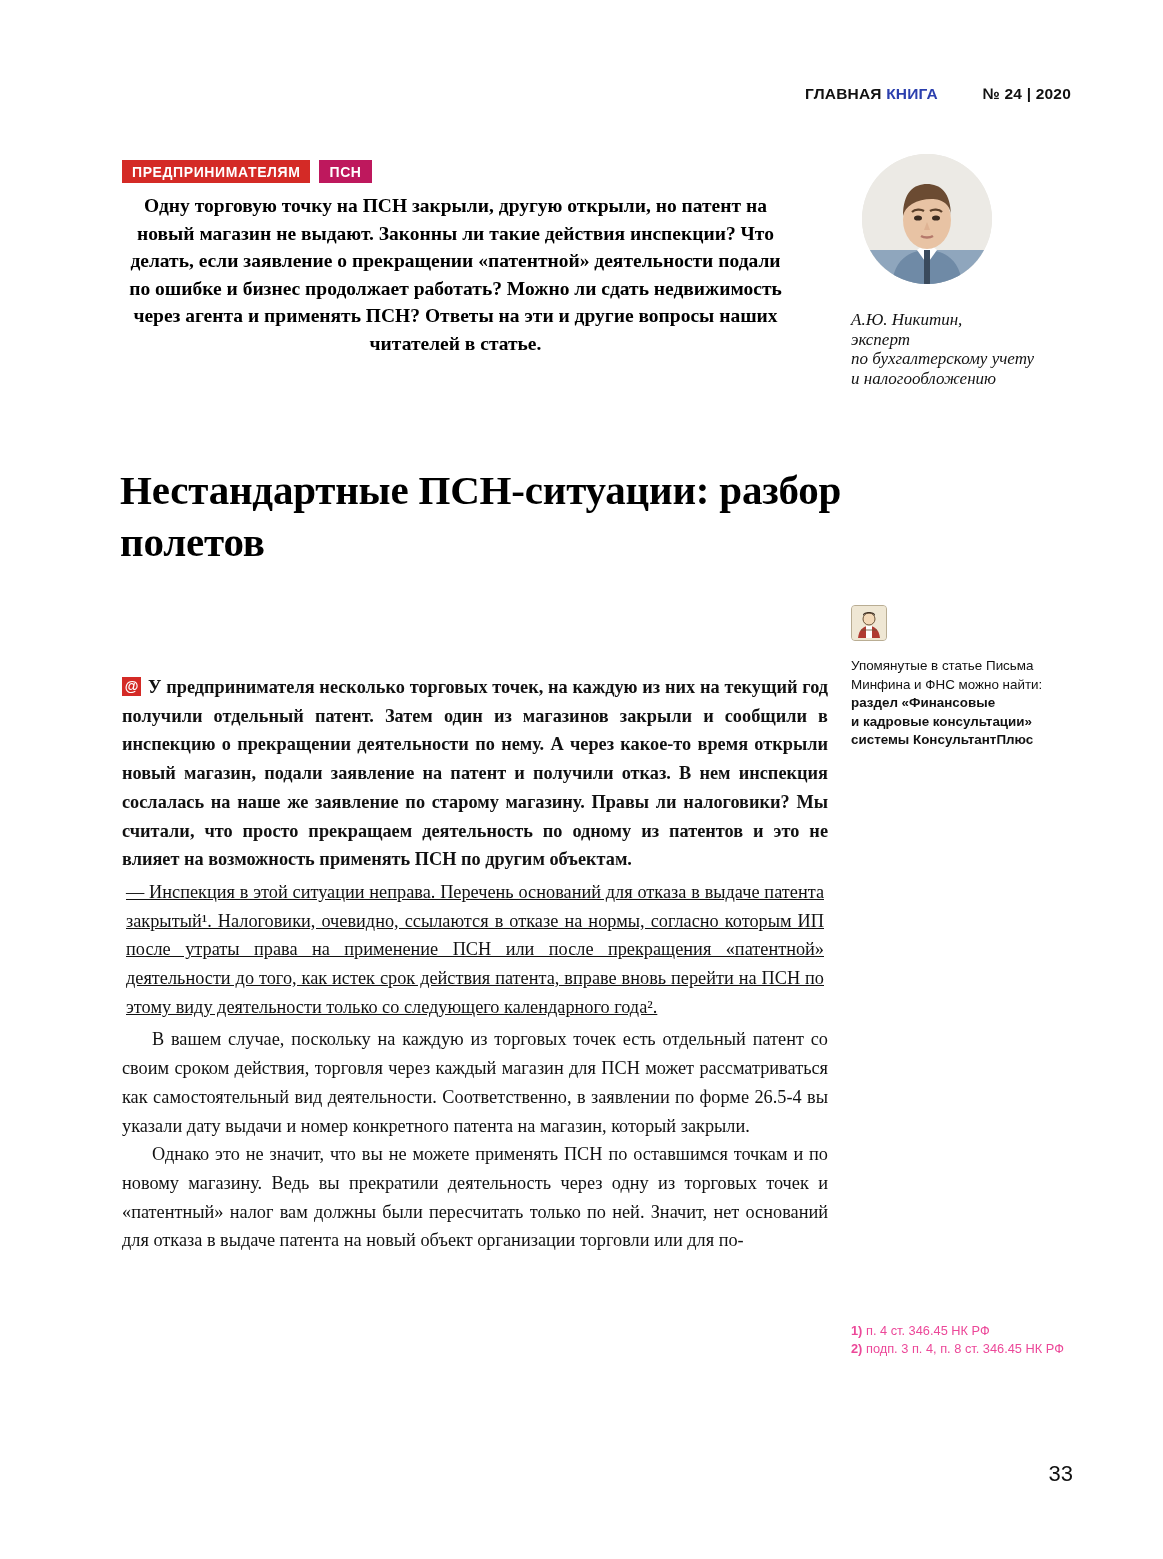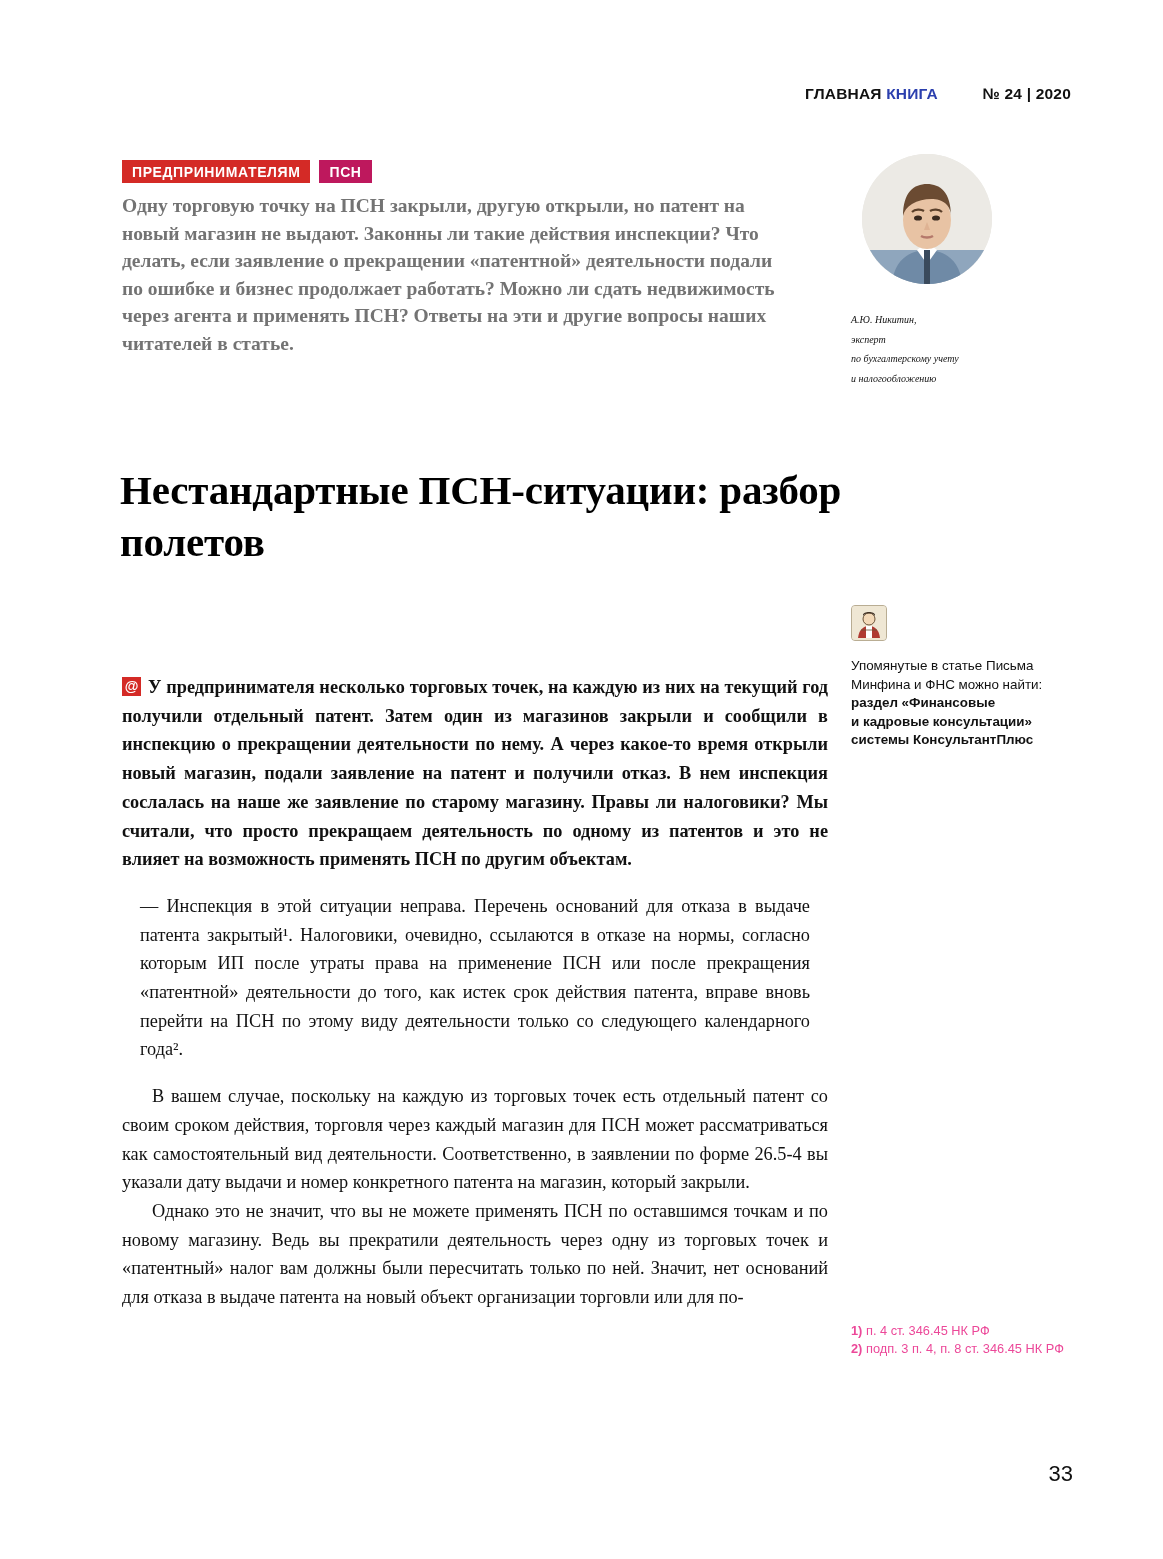--- a/index.html
+++ b/index.html
@@ -59,43 +59,43 @@
   
   .lead {
     position: absolute;
     left: 122px;
     top: 192px;
     width: 667px;
     font-family: "Liberation Serif", serif;
     font-weight: bold;
     font-size: 19.5px;
     line-height: 27.5px;
-    color: #737373;
-    text-align: left;
+    color: #000000;
+    text-align: center;
   }
 
   
   .author-photo {
     position: absolute;
     left: 862px;
     top: 154px;
     width: 130px;
     height: 130px;
     border-radius: 50%;
     overflow: hidden;
     background: #e9e7e2;
   }
   .author-caption {
     position: absolute;
     left: 851px;
     top: 310px;
     width: 230px;
     font-family: "Liberation Serif", serif;
     font-style: italic;
-    font-size: 10px;
+    font-size: 17px;
     line-height: 19.5px;
     color: #111;
   }
 
   
   .article-title {
     position: absolute;
     left: 120px;
     top: 437px;
     width: 760px;
@@ -143,22 +143,23 @@
     color: #fff;
     font-family: "Liberation Sans", sans-serif;
     font-size: 14px;
     font-weight: bold;
     line-height: 19px;
     text-align: center;
     vertical-align: 2px;
     margin-right: 7px;
   }
   .p {
-    margin: 18px;
+    margin: 4px;
     text-indent: 0;
+    text-decoration: underline;
   }
   .p-indent {
     margin: 0;
     text-indent: 30px;
   }
 
   
   .rail-icon {
     position: absolute;
     left: 851px;

